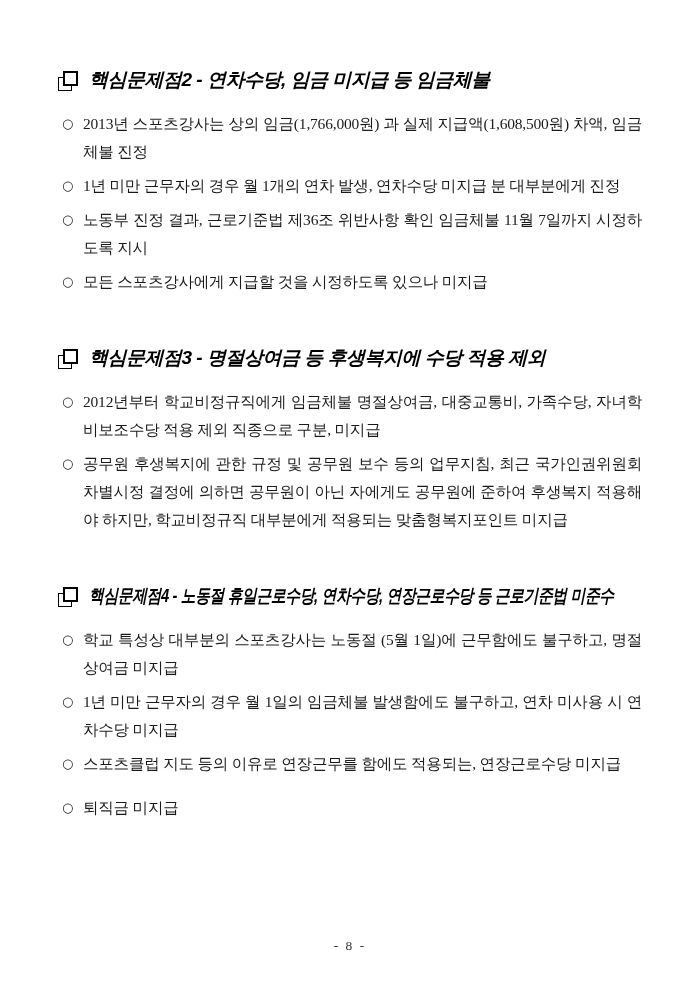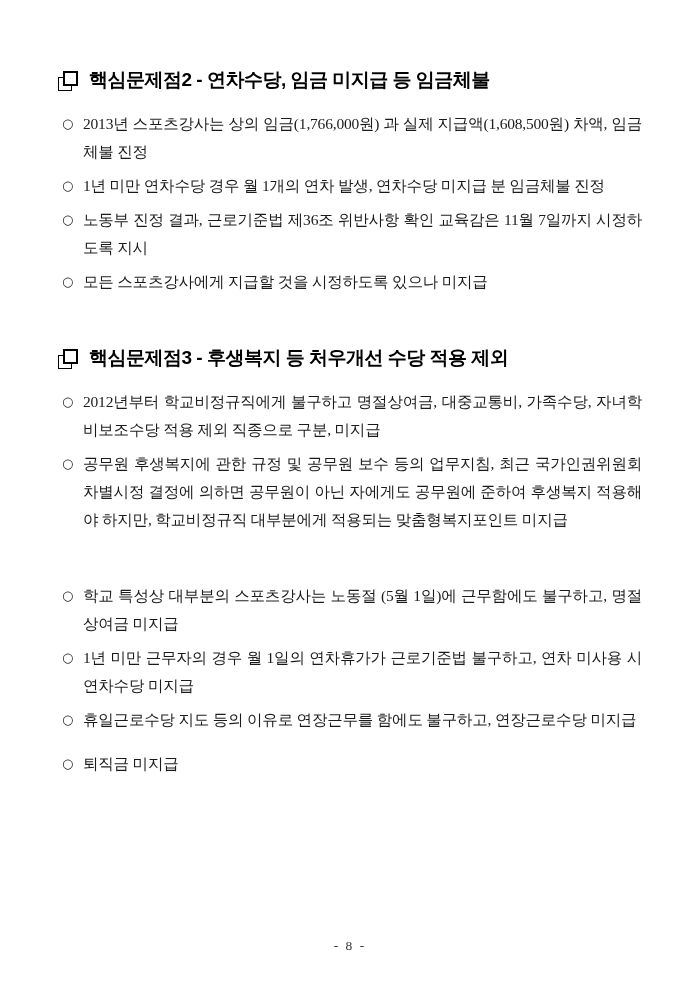--- a/index.html
+++ b/index.html
@@ -11,21 +11,21 @@
   }
   .page{position:relative;width:700px;height:990px;background:#fff;overflow:hidden;}
   .content{position:absolute;left:62px;top:66px;width:580px;}
 
   .sec{margin-bottom:48px;}
 
   h2{
     display:flex;align-items:center;margin:0 0 17px 0;
     font-family:"Liberation Sans","DejaVu Sans",sans-serif;
     font-weight:800;font-size:19px;line-height:27px;color:#000;
-    letter-spacing:-0.5px;white-space:nowrap;
+    letter-spacing:-0.5px;white-space:nowrap;font-style:italic;
   }
   
   .hbox{position:relative;display:inline-block;width:16px;height:16px;margin-right:11px;flex:none;}
   .hbox::before{content:"";position:absolute;left:-4px;top:5px;width:12px;height:12px;border:1.6px solid #000;}
   .hbox::after{content:"";position:absolute;left:1px;top:-1px;width:11px;height:11px;border:2.7px solid #000;background:#fff;}
 
   .squeeze{display:inline-block;transform:scaleX(0.80);transform-origin:0 50%;white-space:nowrap;font-size:18.5px;}
 
   .bullet{
     display:flex;margin:0 0 6px 0;
@@ -59,59 +59,63 @@
       <h2>
         <span class="hbox"></span>
         <span class="htext">핵심문제점2 - 연차수당, 임금 미지급 등 임금체불</span>
       </h2>
       <div class="bullet">
         <span class="marker">○</span>
         <span class="btext">2013년 스포츠강사는 상의 임금(1,766,000원) 과 실제 지급액(1,608,500원) 차액, 임금체불 진정</span>
       </div>
       <div class="bullet">
         <span class="marker">○</span>
-        <span class="btext">1년 미만 연차수당 경우 월 1개의 연차 발생, 연차수당 미지급 분 임금체불 진정</span>
+        <span class="btext">1년 미만 근무자의 경우 월 1개의 연차 발생, 연차수당 미지급 분 대부분에게 진정</span>
       </div>
       <div class="bullet">
         <span class="marker">○</span>
-        <span class="btext">노동부 진정 결과, 근로기준법 제36조 위반사항 확인 교육감은 11월 7일까지 시정하도록 지시</span>
+        <span class="btext">노동부 진정 결과, 근로기준법 제36조 위반사항 확인 임금체불 11월 7일까지 시정하도록 지시</span>
       </div>
       <div class="bullet">
         <span class="marker">○</span>
         <span class="btext">모든 스포츠강사에게 지급할 것을 시정하도록 있으나 미지급</span>
       </div>
     </section>
 
     <section class="sec">
       <h2>
         <span class="hbox"></span>
-        <span class="htext">핵심문제점3 - 후생복지 등 처우개선 수당 적용 제외</span>
+        <span class="htext">핵심문제점3 - 명절상여금 등 후생복지에 수당 적용 제외</span>
       </h2>
       <div class="bullet">
         <span class="marker">○</span>
-        <span class="btext">2012년부터 학교비정규직에게 불구하고 명절상여금, 대중교통비, 가족수당, 자녀학비보조수당 적용 제외 직종으로 구분, 미지급</span>
+        <span class="btext">2012년부터 학교비정규직에게 임금체불 명절상여금, 대중교통비, 가족수당, 자녀학비보조수당 적용 제외 직종으로 구분, 미지급</span>
       </div>
       <div class="bullet">
         <span class="marker">○</span>
         <span class="btext">공무원 후생복지에 관한 규정 및 공무원 보수 등의 업무지침, 최근 국가인권위원회 차별시정 결정에 의하면 공무원이 아닌 자에게도 공무원에 준하여 후생복지 적용해야 하지만, 학교비정규직 대부분에게 적용되는 맞춤형복지포인트 미지급</span>
       </div>
     </section>
 
     <section class="sec sec-last">
+      <h2>
+        <span class="hbox"></span>
+        <span class="htext squeeze">핵심문제점4 - 노동절 휴일근로수당, 연차수당, 연장근로수당 등 근로기준법 미준수</span>
+      </h2>
       <div class="bullet">
         <span class="marker">○</span>
         <span class="btext">학교 특성상 대부분의 스포츠강사는 노동절 (5월 1일)에 근무함에도 불구하고, 명절상여금 미지급</span>
       </div>
       <div class="bullet">
         <span class="marker">○</span>
-        <span class="btext">1년 미만 근무자의 경우 월 1일의 연차휴가가 근로기준법 불구하고, 연차 미사용 시 연차수당 미지급</span>
+        <span class="btext">1년 미만 근무자의 경우 월 1일의 임금체불 발생함에도 불구하고, 연차 미사용 시 연차수당 미지급</span>
       </div>
       <div class="bullet">
         <span class="marker">○</span>
-        <span class="btext">휴일근로수당 지도 등의 이유로 연장근무를 함에도 불구하고, 연장근로수당 미지급</span>
+        <span class="btext">스포츠클럽 지도 등의 이유로 연장근무를 함에도 적용되는, 연장근로수당 미지급</span>
       </div>
       <div class="bullet">
         <span class="marker">○</span>
         <span class="btext">퇴직금 미지급</span>
       </div>
     </section>
 
   </div>
 
   <div class="footer">- 8 -</div>

